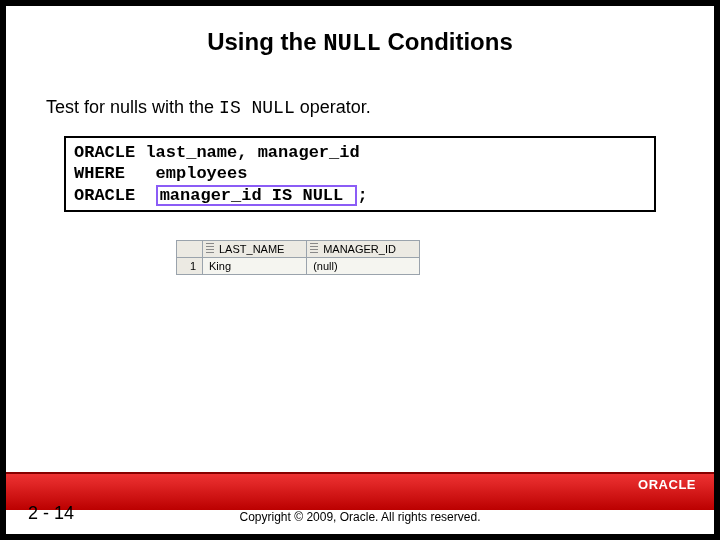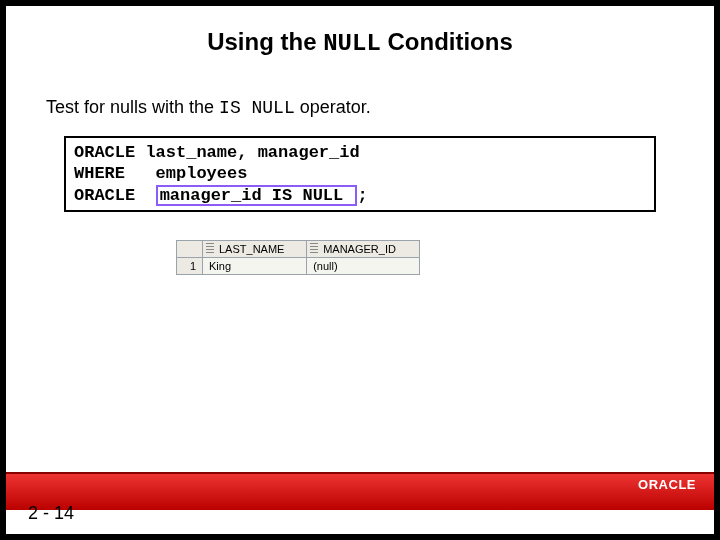--- a/index.html
+++ b/index.html
@@ -150,14 +150,15 @@
         </tr>
       </tbody>
     </table>
   </div>
 
   <div class="footer-bar">
     <span class="oracle-logo">ORACLE</span>
   </div>
 
   <div class="page-num">2 - 14</div>
+  <div class="copyright">Copyright © 2009, Oracle. All rights reserved.</div>
 
 </div>
 
 </body></html>

